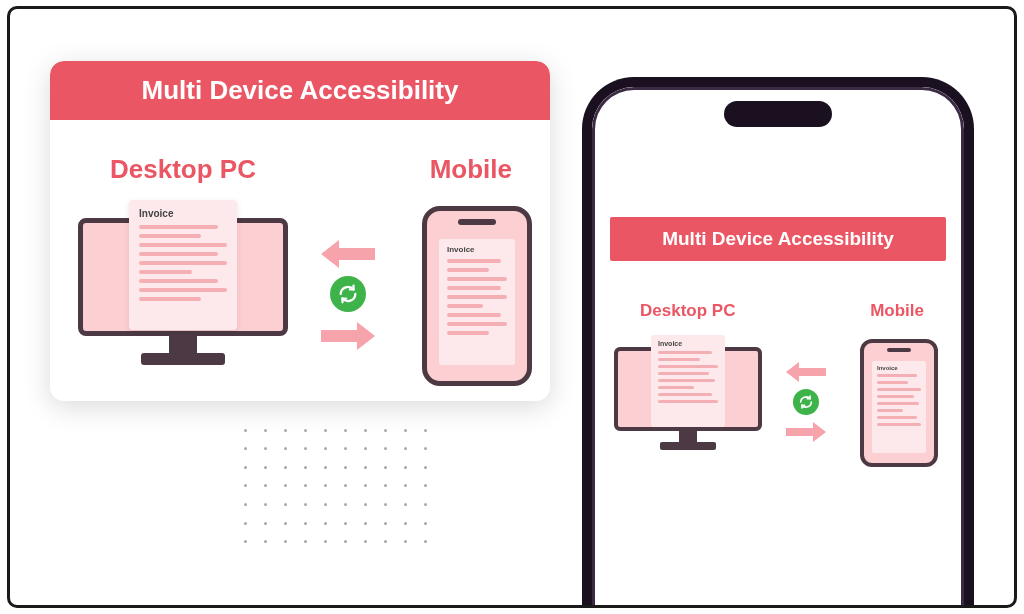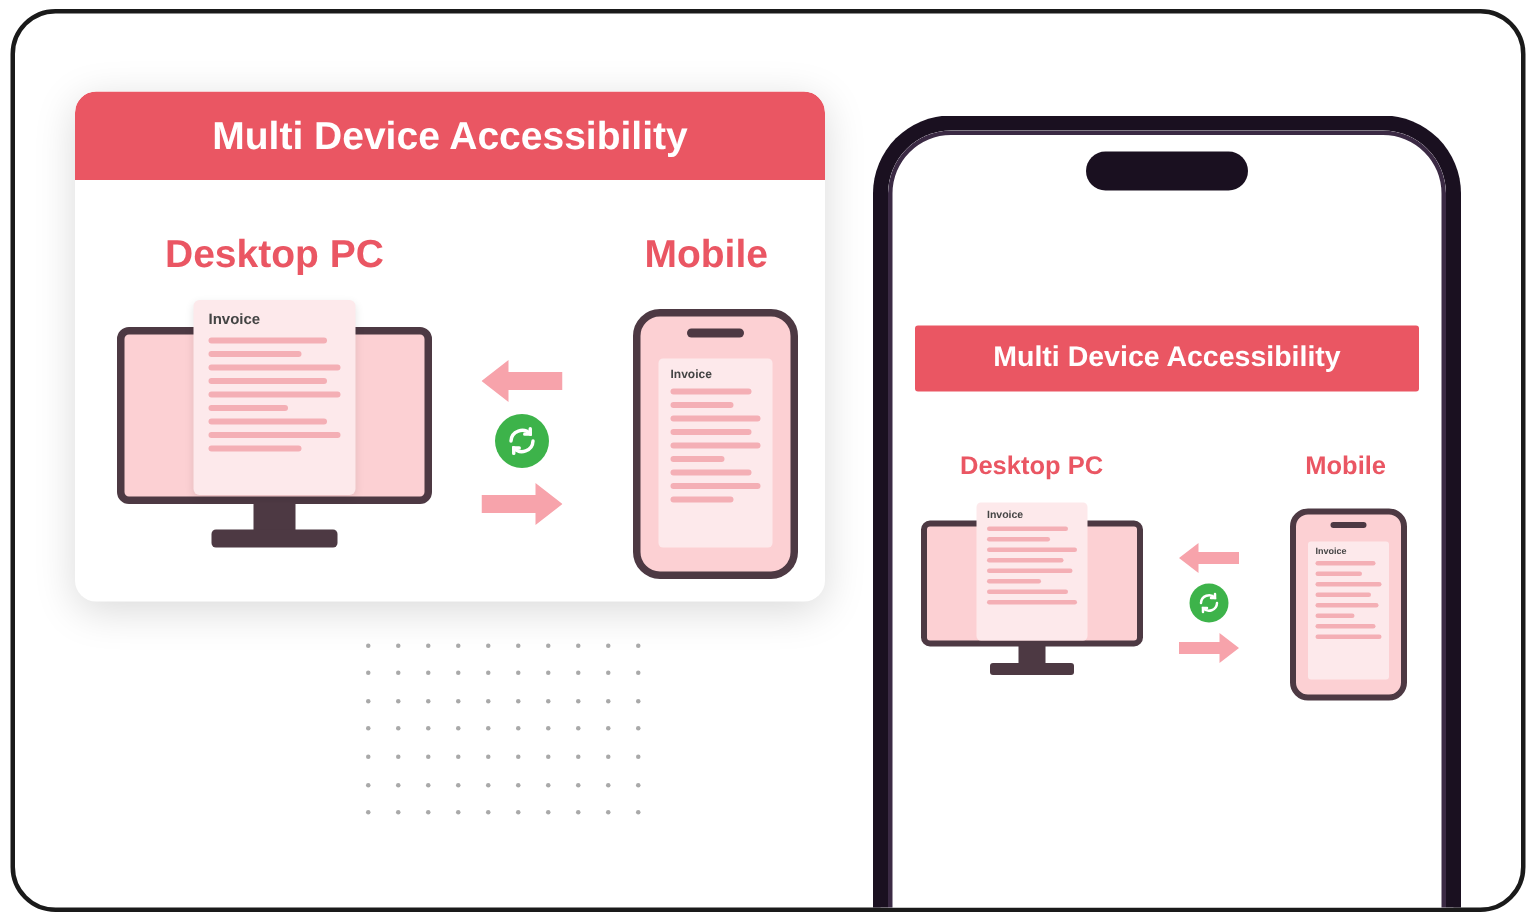--- a/index.html
+++ b/index.html
@@ -10,21 +10,21 @@
     background: #fff;
     position: relative;
   }
   .outer-frame {
     position: absolute;
     top: 6px;
     left: 7px;
     width: 1010px;
     height: 602px;
     border: 3px solid #1a1a1a;
-    border-radius: 30px;
+    border-radius: 10px;
     background: #fff;
     overflow: hidden;
   }
   .card {
     position: absolute;
     top: 52px;
     left: 40px;
     width: 500px;
     height: 340px;
     background: #fff;

